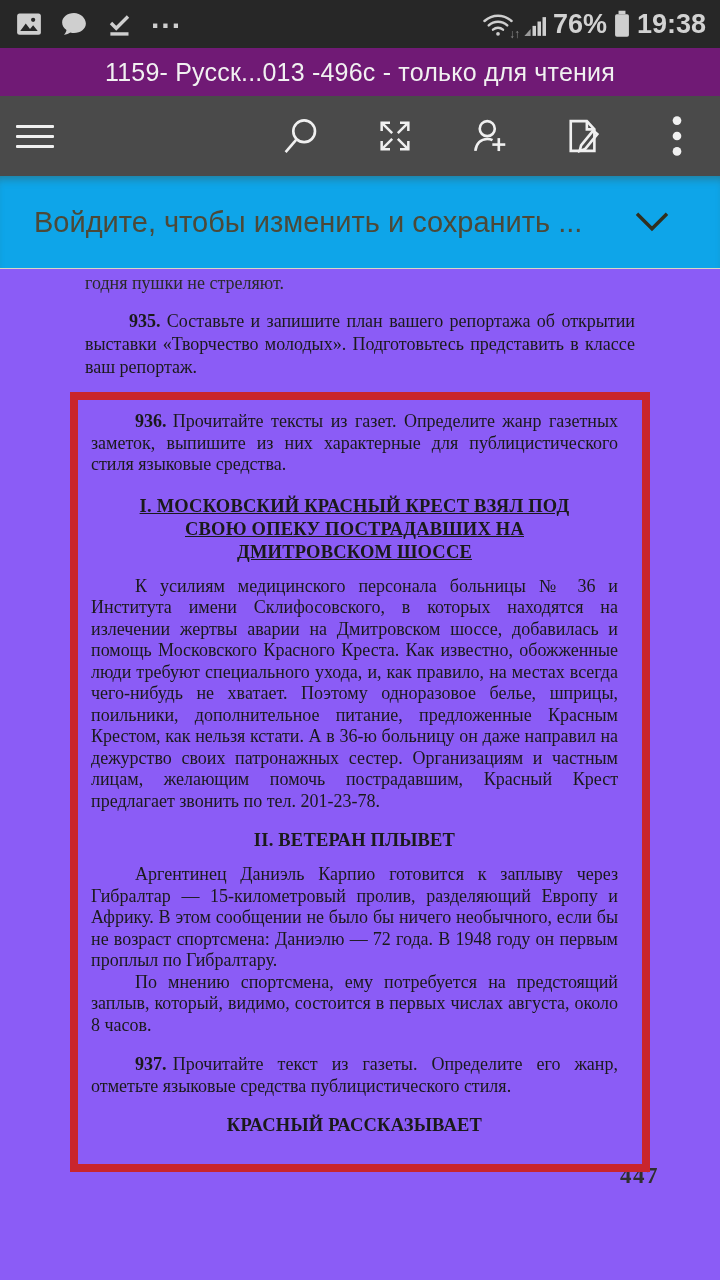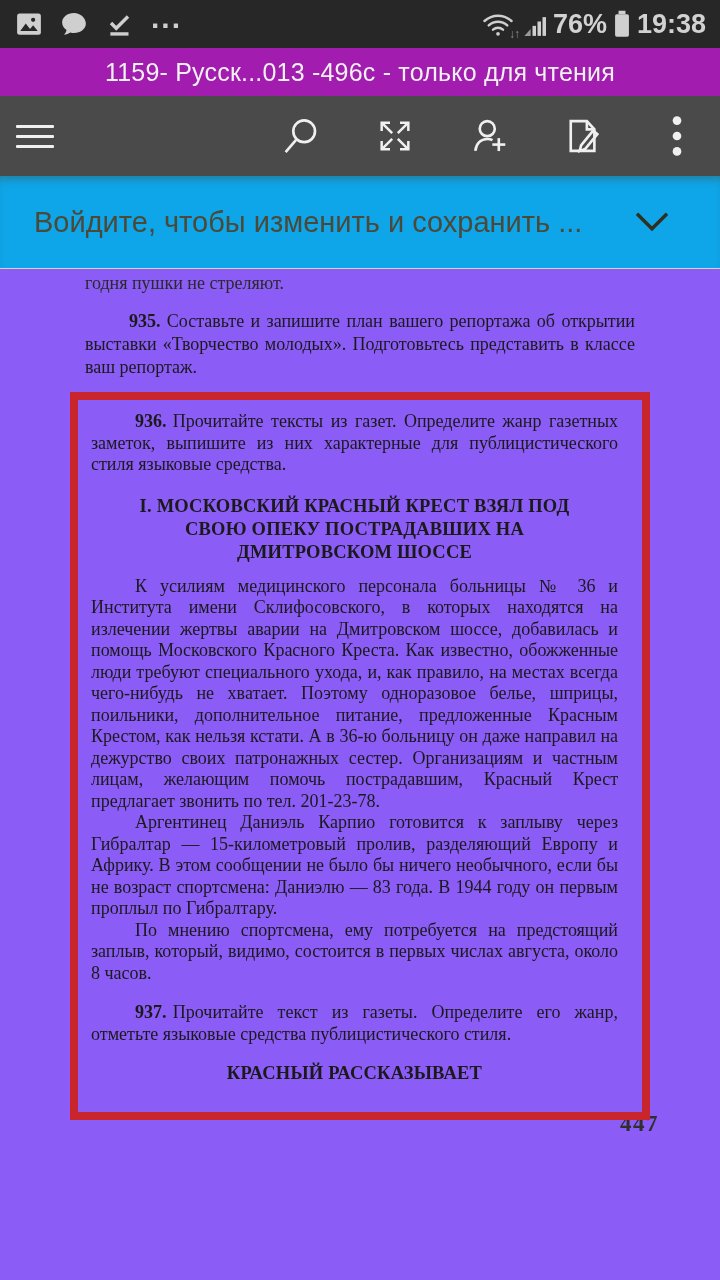--- a/index.html
+++ b/index.html
@@ -18,21 +18,21 @@
     color:#d2d2d2;
   }
   .sb-left{display:flex;align-items:center;gap:15px;}
   .sb-more{font-size:30px;font-weight:bold;letter-spacing:2px;line-height:20px;margin-top:-12px;color:#cfcfcf;}
   .sb-right{margin-left:auto;display:flex;align-items:center;gap:5px;}
   .sb-right .sb-text{font-size:27px;color:#d2d2d2;font-weight:bold;}
   .wifi-wrap{position:relative;margin-right:2px;}
   .wifi-arrows{position:absolute;right:-4px;bottom:-2px;font-size:12px;color:#8f8f8f;letter-spacing:-1px;}
   
   .title-bar{
-    height:48px;background:#a21caf;color:#f1f1f1;
+    height:48px;background:#701a75;color:#f1f1f1;
     display:flex;align-items:center;justify-content:center;
     font-size:25px;letter-spacing:.2px;text-align:center;
   }
   
   .toolbar{
     height:80px;background:#4a4a4a;
     display:flex;align-items:center;
     padding:0 14px 0 16px;box-sizing:border-box;
   }
   .hamburger{width:38px;display:flex;flex-direction:column;gap:7px;cursor:pointer;}
@@ -67,21 +67,21 @@
     border:8px solid #c9252d;
     padding:11px 24px 15px 13px;
   }
   .bp{font-size:18px;line-height:21.5px;text-align:justify;text-indent:44px;margin:0;}
   .bh{
     text-align:center;font-weight:bold;
     font-size:18.5px;line-height:23px;
     margin:17px auto 12px;max-width:486px;
     letter-spacing:.2px;
   }
-  .bh-first{margin-top:19px;}
+  .bh-first{margin-top:19px;text-decoration:underline;}
   .mt-sm{margin-top:0px;}
   .mt-ex{margin-top:18px;}
   .pagenum{
     position:absolute;right:-17px;bottom:-25px;z-index:-1;
     font-size:23px;font-weight:bold;color:#2f2f2f;letter-spacing:1.5px;
   }
   svg{display:block;}
 </style>
 </head>
 <body>
@@ -217,22 +217,23 @@
 
   <p class="p-ex"><span class="ex-num">935.</span><span>Составьте и запишите план вашего репортажа об открытии выставки «Творчество молодых». Подготовьтесь представить в классе ваш репортаж.</span></p>
 
   <div class="redbox">
     <p class="bp"><span class="ex-num">936.</span><span>Прочитайте тексты из газет. Определите жанр газетных заметок, выпишите из них характерные для публицистического стиля языковые средства.</span></p>
 
     <div class="bh bh-first">I. МОСКОВСКИЙ КРАСНЫЙ КРЕСТ ВЗЯЛ ПОД СВОЮ ОПЕКУ ПОСТРАДАВШИХ НА ДМИТРОВСКОМ ШОССЕ</div>
 
     <p class="bp mt-sm">К усилиям медицинского персонала больницы № 36 и Института имени Склифосовского, в которых находятся на излечении жертвы аварии на Дмитровском шоссе, добавилась и помощь Московского Красного Креста. Как известно, обожженные люди требуют специального ухода, и, как правило, на местах всегда чего-нибудь не хватает. Поэтому одноразовое белье, шприцы, поильники, дополнительное питание, предложенные Красным Крестом, как нельзя кстати. А в 36-ю больницу он даже направил на дежурство своих патронажных сестер. Организациям и частным лицам, желающим помочь пострадавшим, Красный Крест предлагает звонить по тел. 201-23-78.</p>
 
-
-    <p class="bp">Аргентинец Даниэль Карпио готовится к заплыву через Гибралтар — 15-километровый пролив, разделяющий Европу и Африку. В этом сообщении не было бы ничего необычного, если бы не возраст спортсмена: Даниэлю — 83 года. В 1944 году он первым проплыл по Гибралтару.</p>
+    <div class="bh">II. ВЕТЕРАН ПЛЫВЕТ</div>
+
+    <p class="bp">Аргентинец Даниэль Карпио готовится к заплыву через Гибралтар — 15-километровый пролив, разделяющий Европу и Африку. В этом сообщении не было бы ничего необычного, если бы не возраст спортсмена: Даниэлю — 72 года. В 1948 году он первым проплыл по Гибралтару.</p>
     <p class="bp">По мнению спортсмена, ему потребуется на предстоящий заплыв, который, видимо, состоится в первых числах августа, около 8 часов.</p>
 
     <p class="bp mt-ex"><span class="ex-num">937.</span><span>Прочитайте текст из газеты. Определите его жанр, отметьте языковые средства публицистического стиля.</span></p>
 
     <div class="bh">КРАСНЫЙ РАССКАЗЫВАЕТ</div>
 
 
     <span class="pagenum">447</span>
   </div>
 </div>

